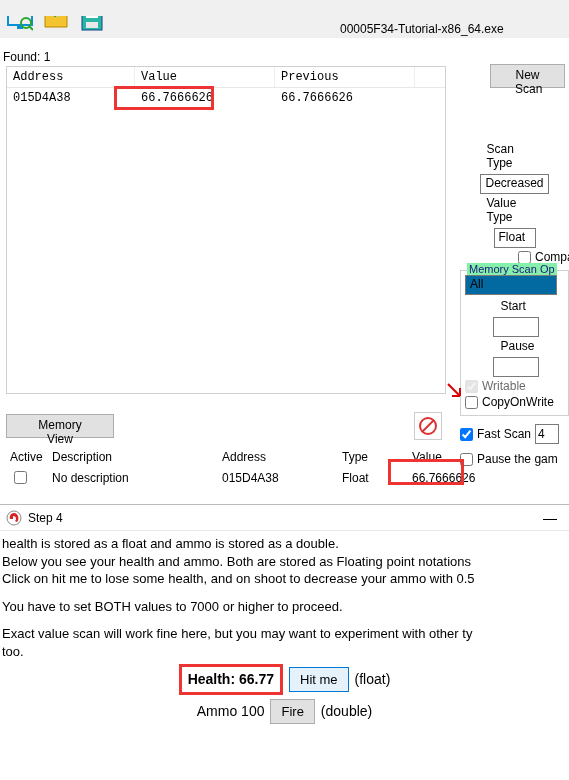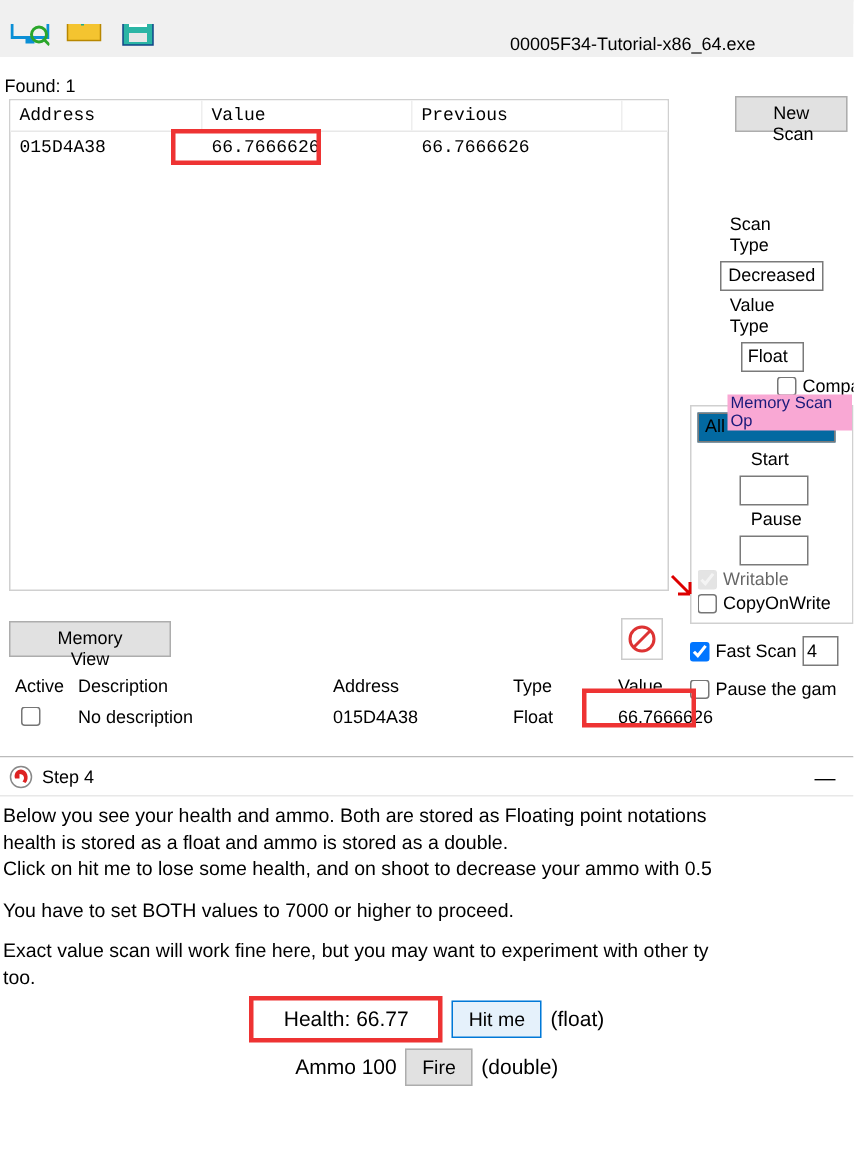--- a/index.html
+++ b/index.html
@@ -116,22 +116,22 @@
   }
   .fieldset {
     border: 1px solid #d0d0d0;
     margin-top: 6px;
     padding: 4px 2px 4px 4px;
     position: relative;
   }
   .fieldset .legend {
     position: absolute;
     top: -8px;
-    left: 24px;
-    background: #f9a8d4;
+    left: 6px;
+    background: #86efac;
     padding: 0 2px;
     font-size: 11px;
     color: #1a1a7a;
   }
   .chk { display:flex; align-items:center; gap:4px; margin:2px 0; font-size:12px;}
   .chk input { margin:0; }
   .arrow-icon {
     position: absolute;
     top: 382px;
     left: 446px;
@@ -223,21 +223,22 @@
     background:#e5f1fb;
     padding:4px 10px;
     font-size:13px;
   }
   .game-btn.plain {
     border:1px solid #adadad;
     background:#e1e1e1;
   }
   .redbox-health {
     border:3px solid #e33;
-    padding:3px 20px;
+    padding:3px 6px;
+    font-weight:bold;
   }
   input[type=checkbox]{width:13px;height:13px;}
   .cb-disabled{opacity:0.6;}
   .small-input{
     border:1px solid #7a7a7a;
     width:46px;height:20px;font-size:12px;padding:0 2px;
   }
   .greybg{background:#f0f0f0;}
   .menu-row{
     position:absolute;top:0;left:0;width:569px;height:16px;
@@ -378,22 +379,22 @@
     <div class="tut-title-left">
       <svg width="16" height="16">
         <circle cx="8" cy="8" r="7" fill="none" stroke="#888" stroke-width="1"></circle>
         <path d="M8 3 C5 3 3 6 4 9 L7 9 L7 6 C10 6 11 9 9 11 L11 12 C14 9 12 3 8 3 Z" fill="#d22"></path>
       </svg>
       <span>Step 4</span>
     </div>
     <span style="font-size:14px;padding:0 6px;">—</span>
   </div>
   <div class="tut-body">
+    <div>health is stored as a float and ammo is stored as a double.</div>
     <div>Below you see your health and ammo. Both are stored as Floating point notations</div>
-    <div>health is stored as a float and ammo is stored as a double.</div>
     <div>Click on hit me to lose some health, and on shoot to decrease your ammo with 0.5</div>
     <div style="height:10px;"></div>
     <div>You have to set BOTH values to 7000 or higher to proceed.</div>
     <div style="height:10px;"></div>
     <div>Exact value scan will work fine here, but you may want to experiment with other ty</div>
     <div>too.</div>
 
     <div class="game-row">
       <span class="redbox-health">Health: 66.77</span>
       <button class="game-btn">Hit me</button>

